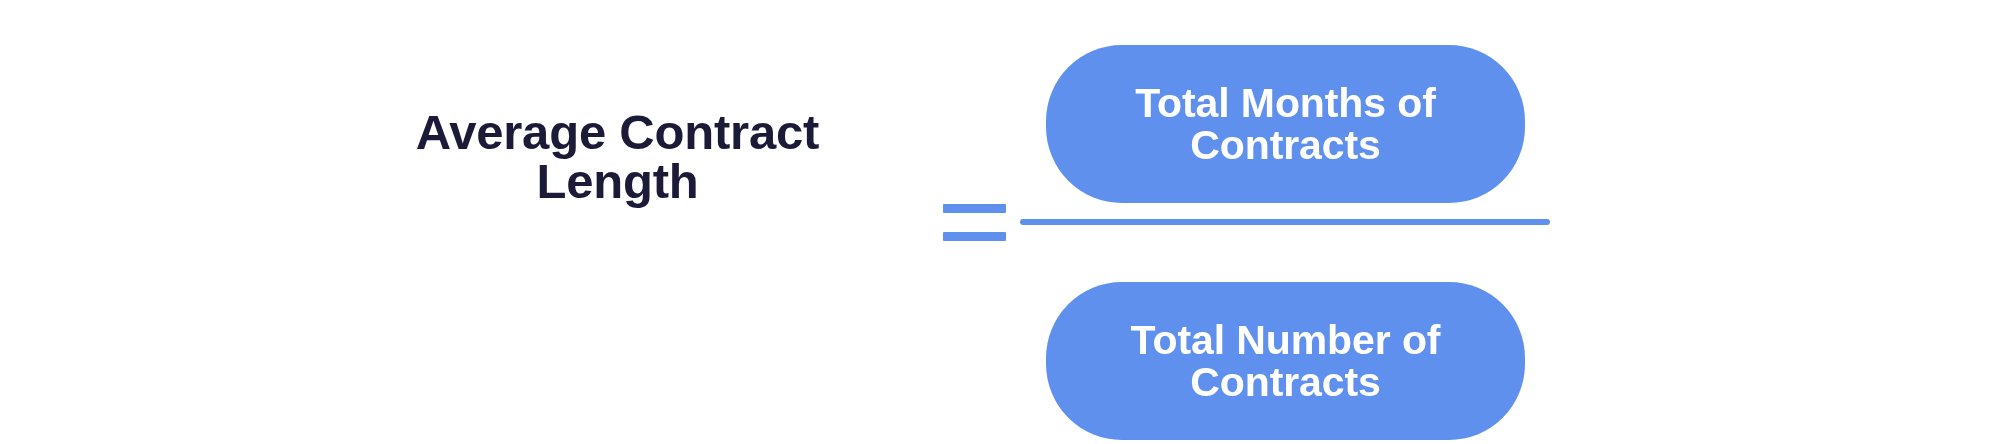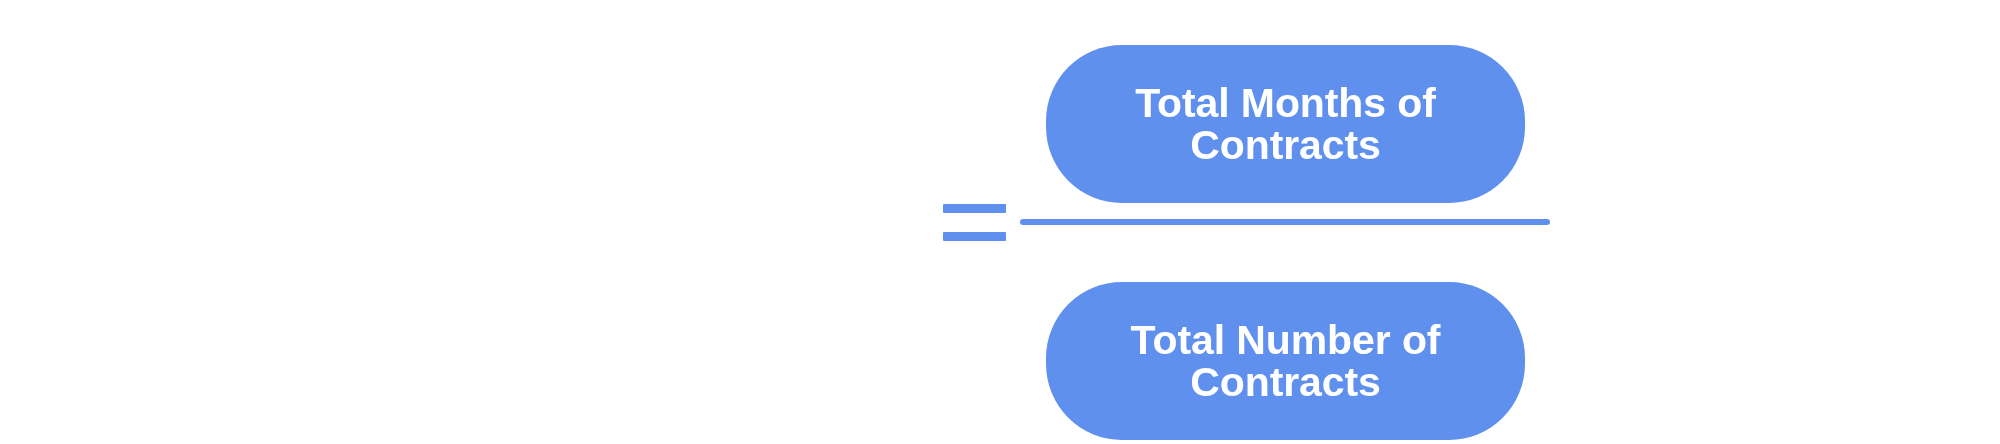--- a/index.html
+++ b/index.html
@@ -98,20 +98,22 @@
     text-align: center;
     letter-spacing: -0.1px;
     white-space: pre-line;
   }
 </style>
 </head>
 <body>
 
 <div id="canvas">
 
+  <div class="formula-label">Average Contract
+Length</div>
 
   <div class="equals-sign">
     <div class="bar top"></div>
     <div class="bar bottom"></div>
   </div>
 
   <div class="fraction">
 
     <div class="pill numerator">
       <span class="pill-text">Total Months of

